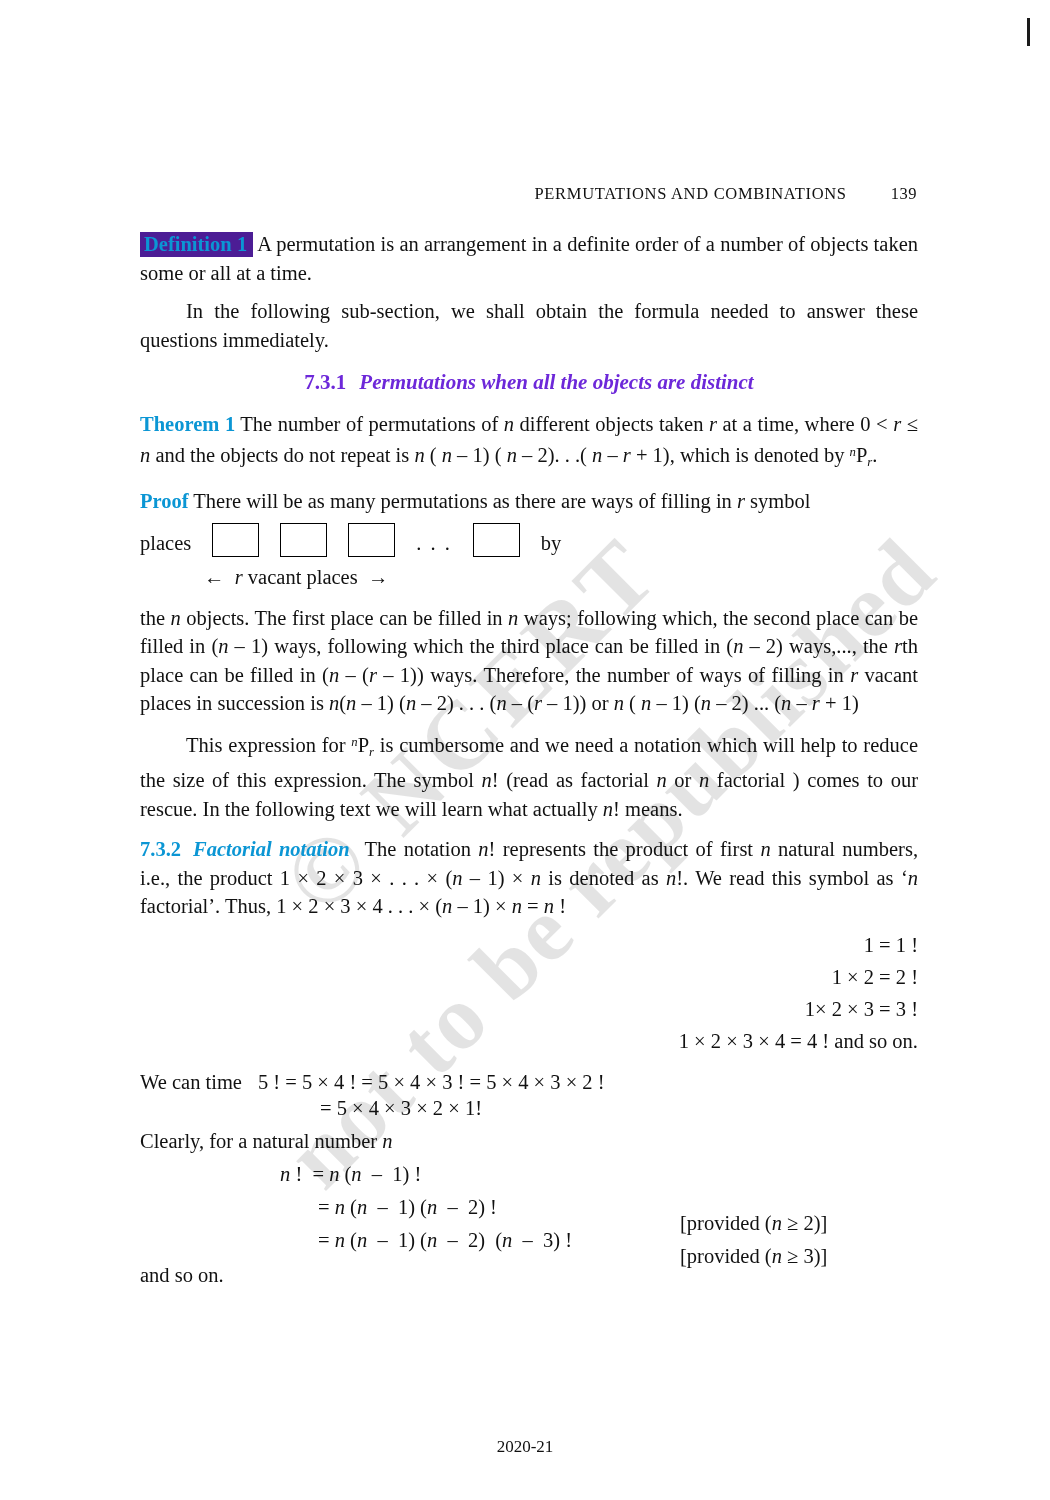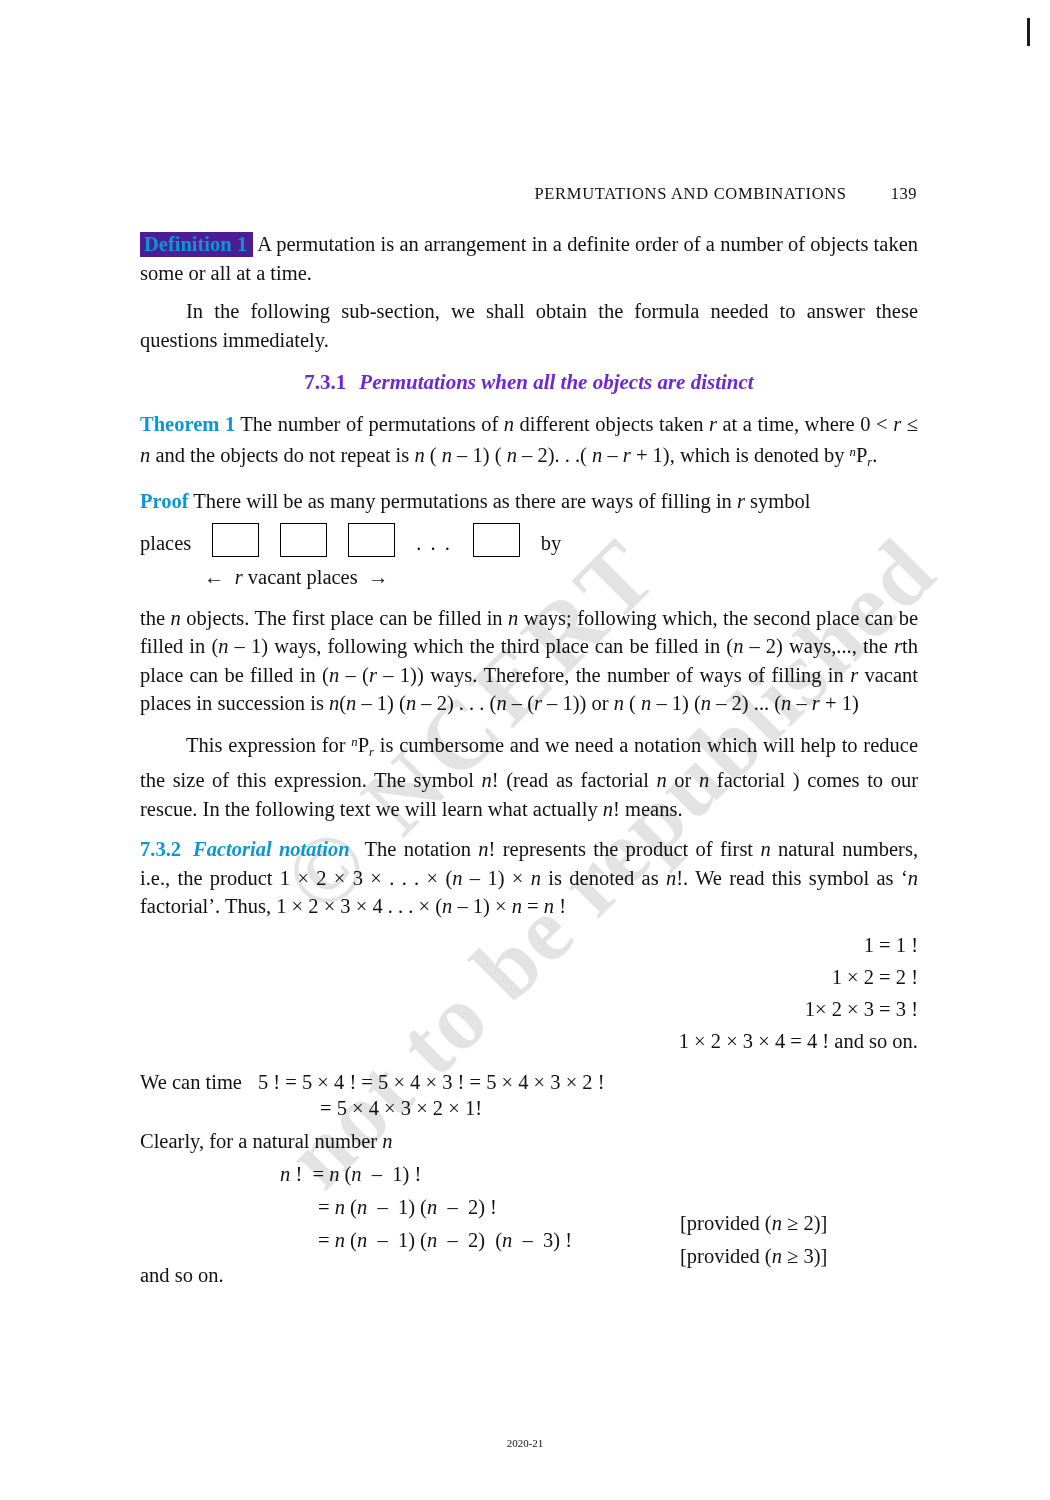--- a/index.html
+++ b/index.html
@@ -82,21 +82,21 @@
   
   .eq-row { position: relative; text-align: left; margin: 3px 0; line-height: 30px; }
   .eq { display: inline-block; margin-left: 178px; white-space: pre-wrap; }
   .eq-first { margin-left: 140px; }
   .provided { position: absolute; left: 532px; top: 16px; white-space: pre-wrap; margin-left: 8px; }
 
   .mt-sm { margin-top: 6px; }
 
   .footer {
     position: absolute; top: 1437px; left: 0; width: 1050px;
-    text-align: center; font-size: 11px;
+    text-align: center; font-size: 17px;
   }
 </style>
 </head>
 <body>
 
 <div class="watermark">
   <div class="wm-l1">© NCERT</div>
   <div class="wm-l2">not to be republished</div>
 </div>
 

